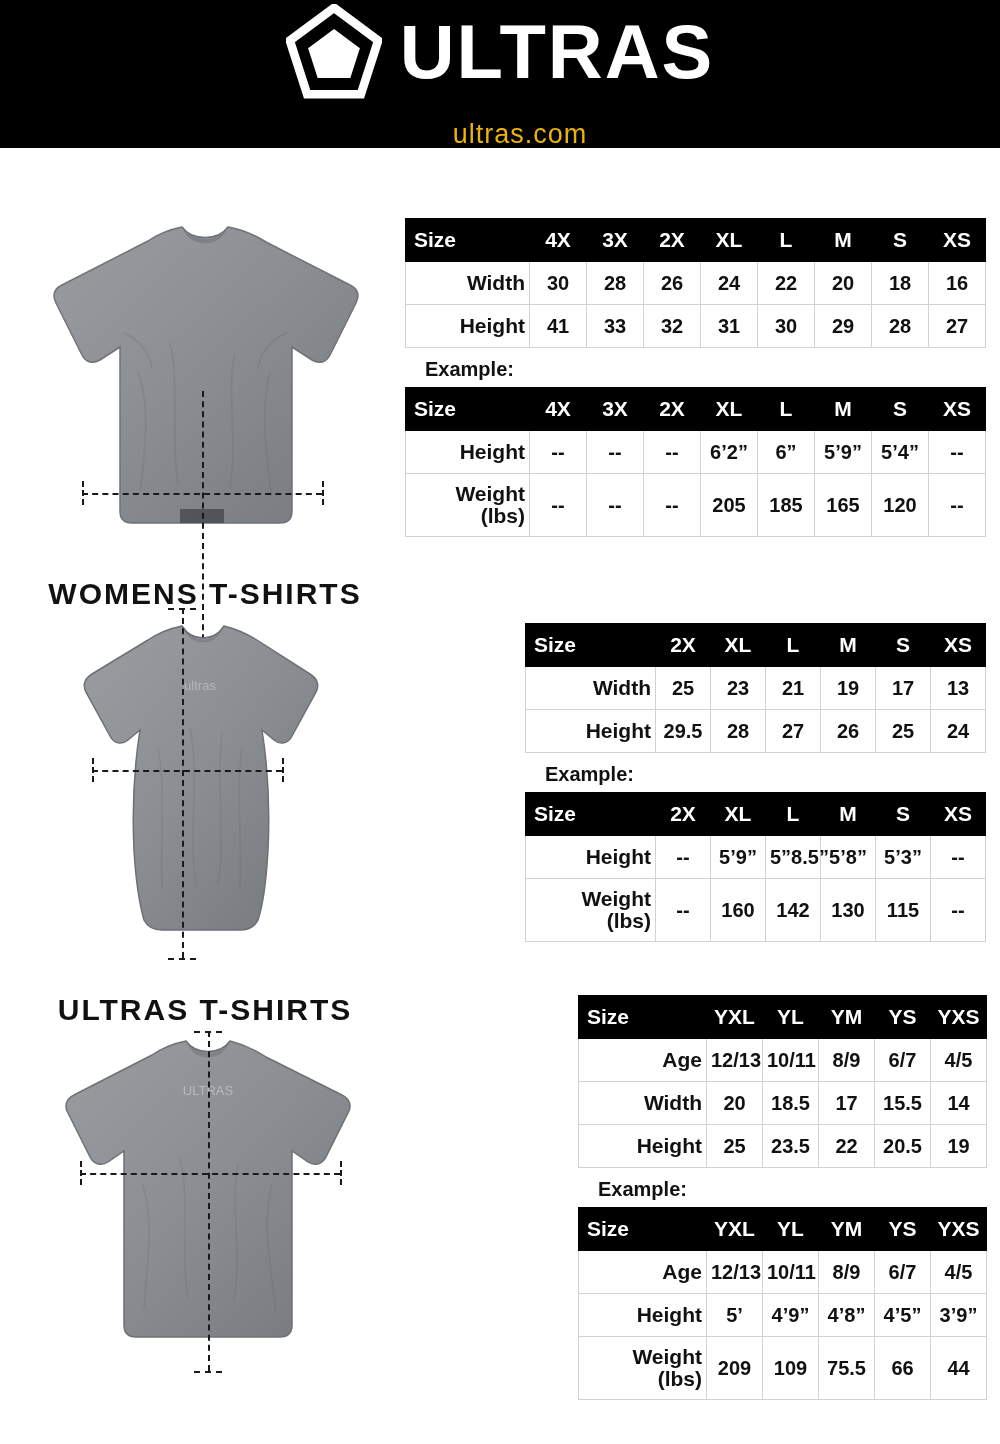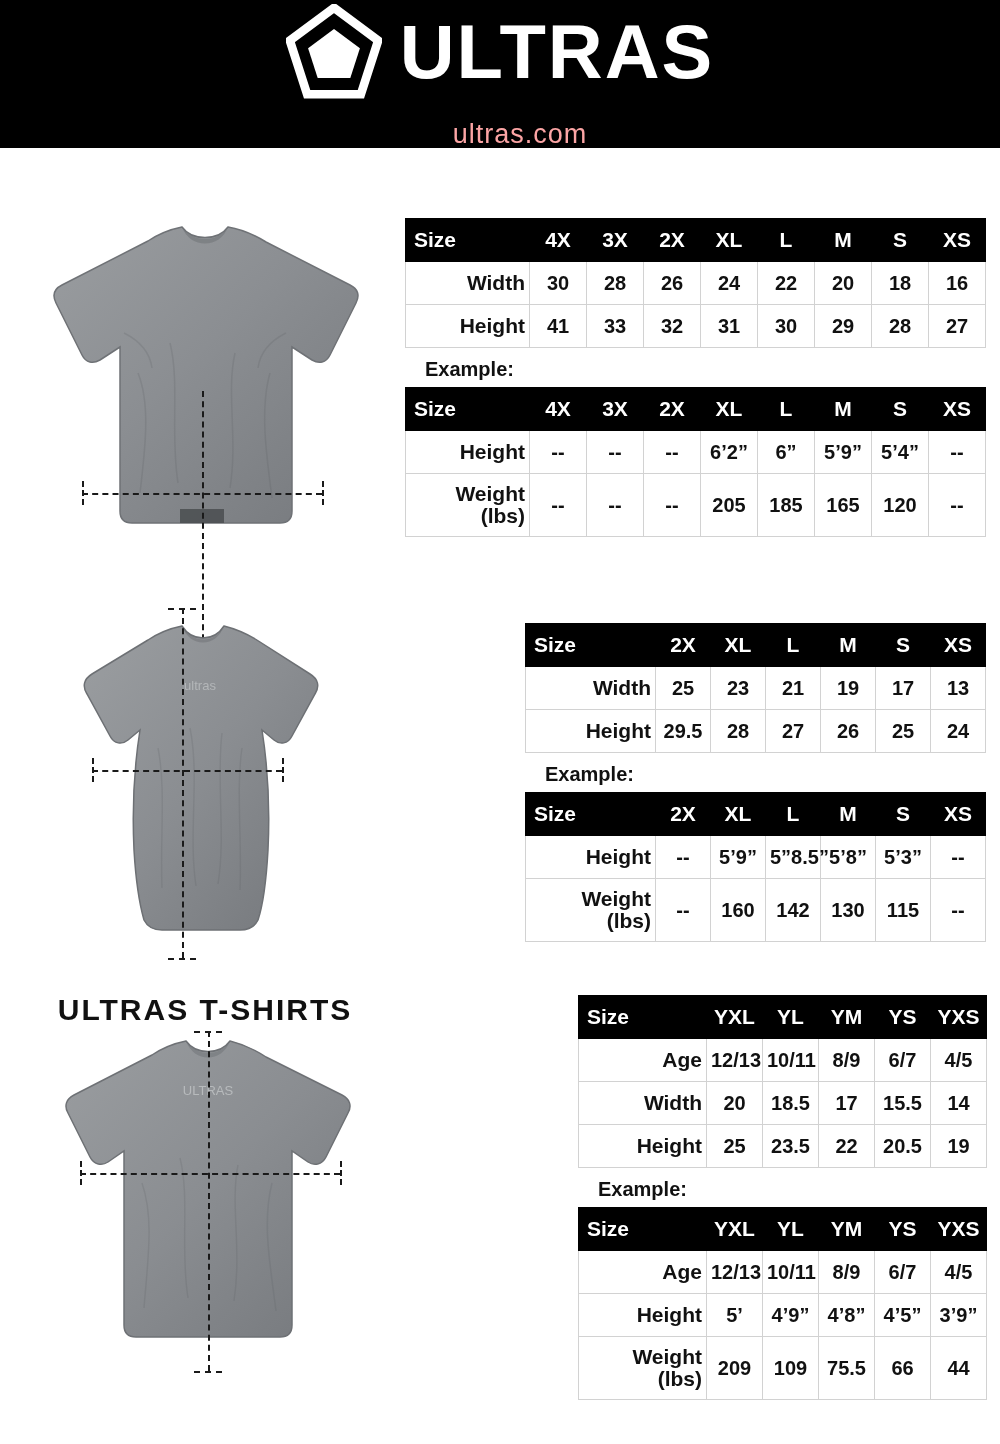--- a/index.html
+++ b/index.html
@@ -35,21 +35,21 @@
   .logo-mark { width: 96px; height: 96px; display: block; }
   .brand-name {
     color: #ffffff;
     font-size: 76px;
     font-weight: bold;
     letter-spacing: 2px;
     line-height: 0.95;
     font-family: "Liberation Sans", sans-serif;
   }
   .brand-url {
-    color: #fca5a5;
+    color: #eab308;
     font-size: 27px;
     letter-spacing: 1px;
     margin-top: 19px;
     margin-left: 40px;
     font-family: "Liberation Sans", sans-serif;
   }
 
   
   .section { position: relative; width: 1000px; }
   .sec-title {
@@ -245,20 +245,21 @@
           <td>165</td>
           <td>120</td>
           <td>--</td>
         </tr>
       </tbody>
     </table>
   </div>
 </div>
 
 <div class="section" style="height:420px;">
+  <div class="sec-title" style="position:absolute; left:20px; top:14px; width:370px;">WOMENS  T-SHIRTS</div>
 
   <div class="shirt-col" style="left:30px; top:55px; width:340px; height:340px;">
     <svg viewBox="0 0 340 340" width="340" height="340">
       <defs>
         <linearGradient id="gwom" x1="0" y1="0" x2="1" y2="1">
           <stop offset="0%" stop-color="#9b9ea1"></stop>
           <stop offset="50%" stop-color="#8a8d91"></stop>
           <stop offset="100%" stop-color="#74777b"></stop>
         </linearGradient>
       </defs>

